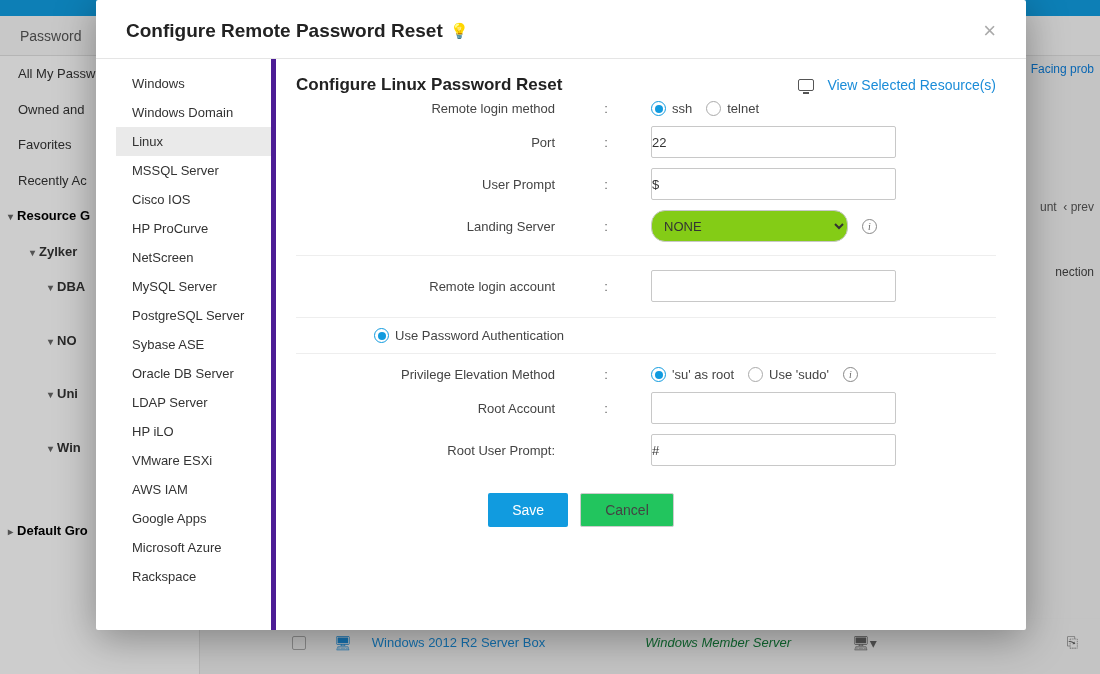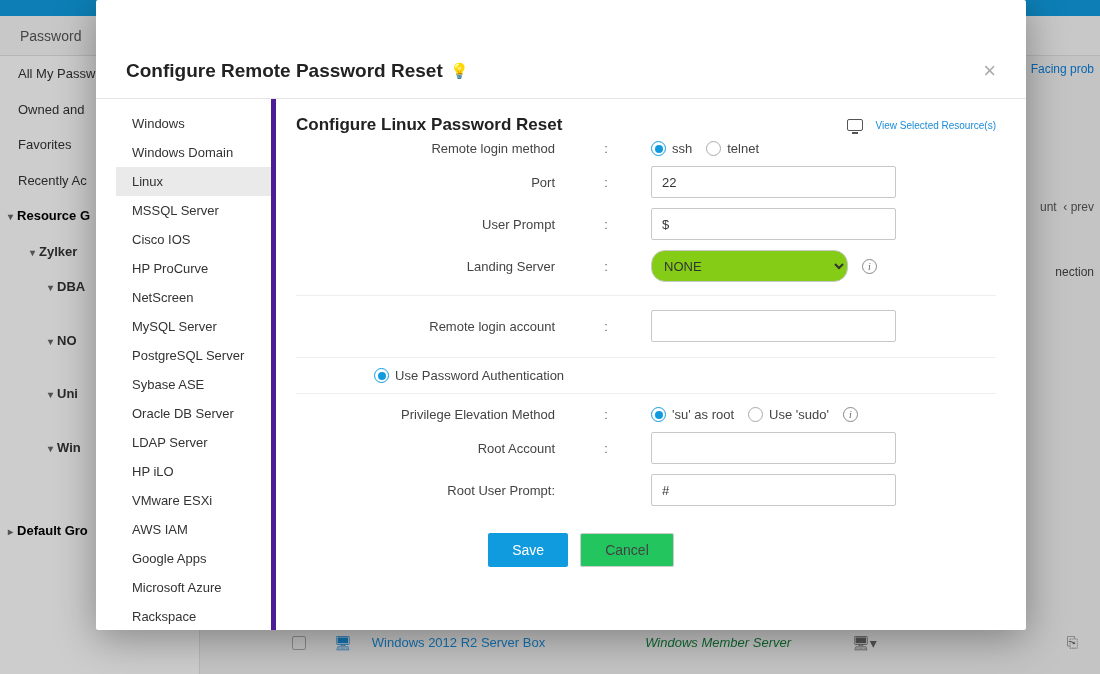--- a/index.html
+++ b/index.html
@@ -21,45 +21,45 @@
 .bg-row .cb { width: 14px; height: 14px; border: 1px solid #aaa; border-radius: 2px; }
 .bg-row .rname { color: #1a8cd8; font-size: 13px; }
 .bg-row .rtype { color: #15803d; margin-left: 80px; font-style: italic; }
 .bg-row .icon { font-size: 14px; color: #666; margin-left: auto;}
 .bg-row .icon2 { font-size: 14px; color: #666; margin-left: 170px;}
 .bg-connection { position: absolute; right: 6px; top: 265px; color: #444; font-size: 12px; }
 
 
 .overlay { position: absolute; inset: 0; background: rgba(0,0,0,0.18); }
 .modal { position: absolute; left: 96px; top: 0; width: 930px; height: 630px; background: #fff; border-radius: 2px; box-shadow: 0 8px 40px rgba(0,0,0,0.35); display: flex; flex-direction: column; }
-.modal-header { padding: 20px 30px 16px 30px; border-bottom: 1px solid #e5e5e5; display: flex; align-items: center; margin-top: 40px; }
+.modal-header { padding: 20px 30px 16px 30px; border-bottom: 1px solid #e5e5e5; display: flex; align-items: center; }
 .modal-header h2 { font-size: 19px; font-weight: 600; color: #222; }
 .bulb { margin-left: 8px; color: #999; font-size: 15px; }
 .modal-close { margin-left: auto; font-size: 22px; color: #aaa; cursor: pointer; line-height: 1; }
 .modal-body { flex: 1; display: flex; overflow: hidden; }
 
 
 .type-list { width: 160px; border-right: 5px solid #4c1d95; padding: 10px 0; overflow-y: auto; margin-left: 20px;}
 .type-list .titem { padding: 7px 16px; font-size: 13px; color: #333; cursor: pointer; }
 .type-list .titem.active { background: #eaeaea; }
 
 
 .form-area { flex: 1; padding: 16px 30px 18px 20px; overflow-y: auto; position: relative; }
 .form-title-row { display: flex; align-items: center; margin-bottom: 1px; }
 .form-title { font-size: 17px; font-weight: 600; color: #222; }
-.view-link { margin-left: auto; color: #1a8cd8; font-size: 10px; display: flex; align-items: center; gap: 13px; cursor: pointer; padding-left: 12px;}
+.view-link { margin-left: auto; color: #1a8cd8; font-size: 14px; display: flex; align-items: center; gap: 13px; cursor: pointer; padding-left: 12px;}
 .view-link .mon-icon { width: 16px; height: 12px; border: 1.5px solid #555; border-radius: 2px; position: relative; display:inline-block;}
 .view-link .mon-icon::after { content:""; position:absolute; left:4px; right:4px; bottom:-4px; height:2px; background:#555;}
 
 .form-row { display: flex; align-items: center; padding: 5px 0; gap: 35px; }
 .form-row.sep { border-top: 1px solid #eee; margin-top: 8px; padding-top: 14px; }
 .flabel { width: 265px; text-align: right; color: #444; font-size: 13px; padding-right: 6px; }
 .colon { width: 20px; text-align: center; color: #666; }
 .fcontrol { flex: 1; display: flex; align-items: center; gap: 14px; }
-.fcontrol input[type=text] { width: 245px; height: 32px; border: 1px solid #c8c8c8; border-radius: 2px; padding: 0 10px; font-size: 13px; color: #333; }
+.fcontrol input[type=text] { width: 245px; height: 32px; border: 1px solid #c8c8c8; border-radius: 2px; padding: 0 0; font-size: 13px; color: #333; }
 .fcontrol select { width: 197px; height: 32px; border: 1px solid #c8c8c8; border-radius: 14px; padding: 0 8px; font-size: 13px; color: #333; background: #84cc16; }
 .radio { display: inline-flex; align-items: center; gap: 6px; font-size: 13px; color: #444; cursor: pointer; }
 .radio .rdot { width: 15px; height: 15px; border: 1.5px solid #aaa; border-radius: 50%; display: inline-flex; align-items: center; justify-content: center; }
 .radio.checked .rdot { border-color: #119bdf; }
 .radio.checked .rdot::after { content: ""; width: 8px; height: 8px; background: #119bdf; border-radius: 50%; }
 .info-icon { width: 15px; height: 15px; border: 1px solid #888; border-radius: 50%; display: inline-flex; align-items: center; justify-content: center; font-size: 10px; color: #666; font-style: italic; font-family: serif; cursor: help;}
 
 .form-auth-row { display:flex; align-items:center; padding: 10px 0 10px 78px; border-top: 1px solid #eee; border-bottom: 1px solid #eee; margin: 10px 0 8px 0;}
 .btnrow { display: flex; gap: 12px; margin-top: 22px; justify-content: center; padding-right: 130px;}
 .btn { height: 34px; padding: 0 24px; border-radius: 2px; font-size: 14px; cursor: pointer; }

